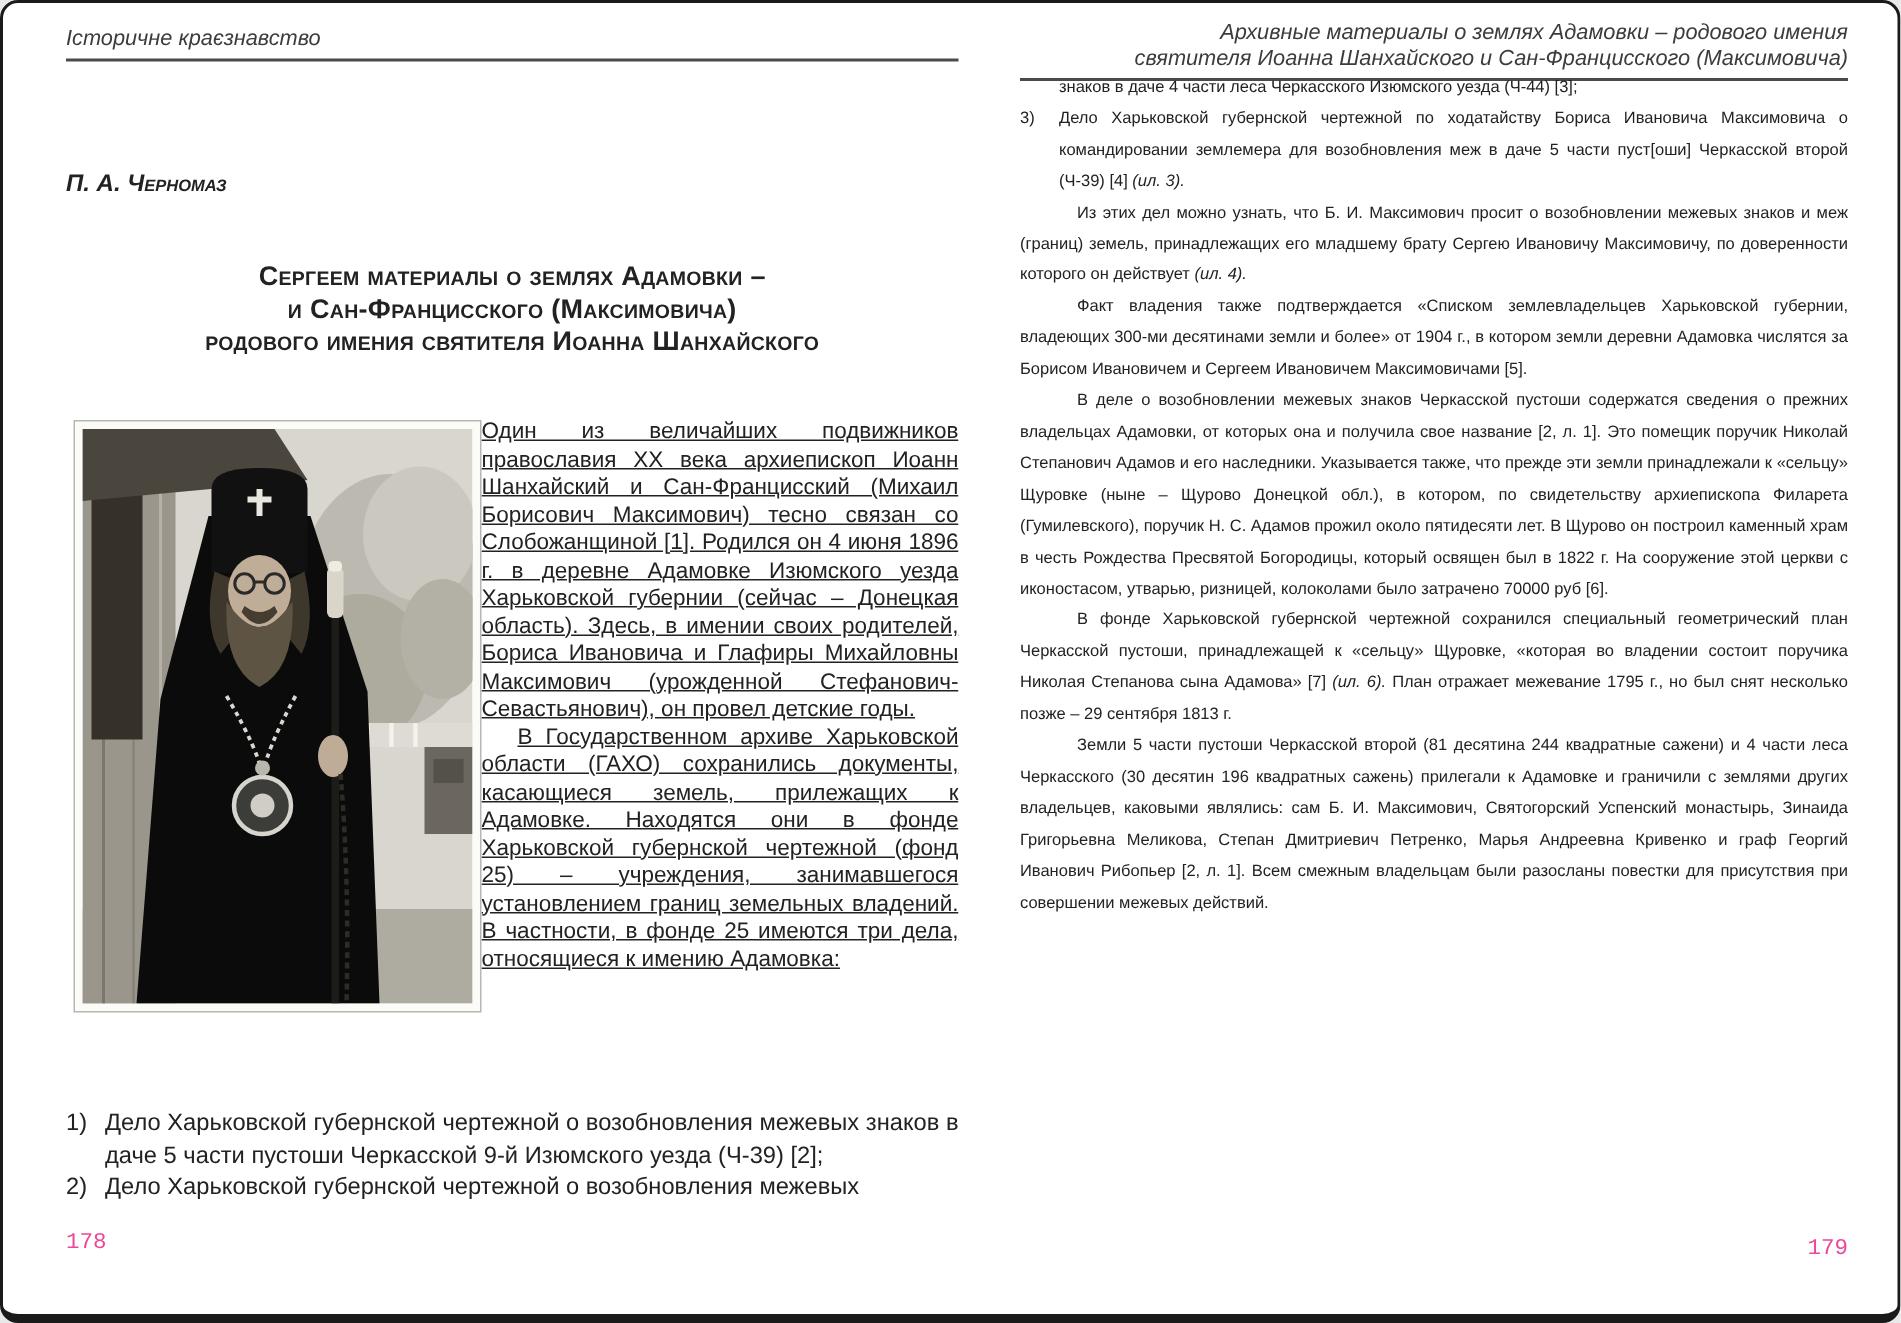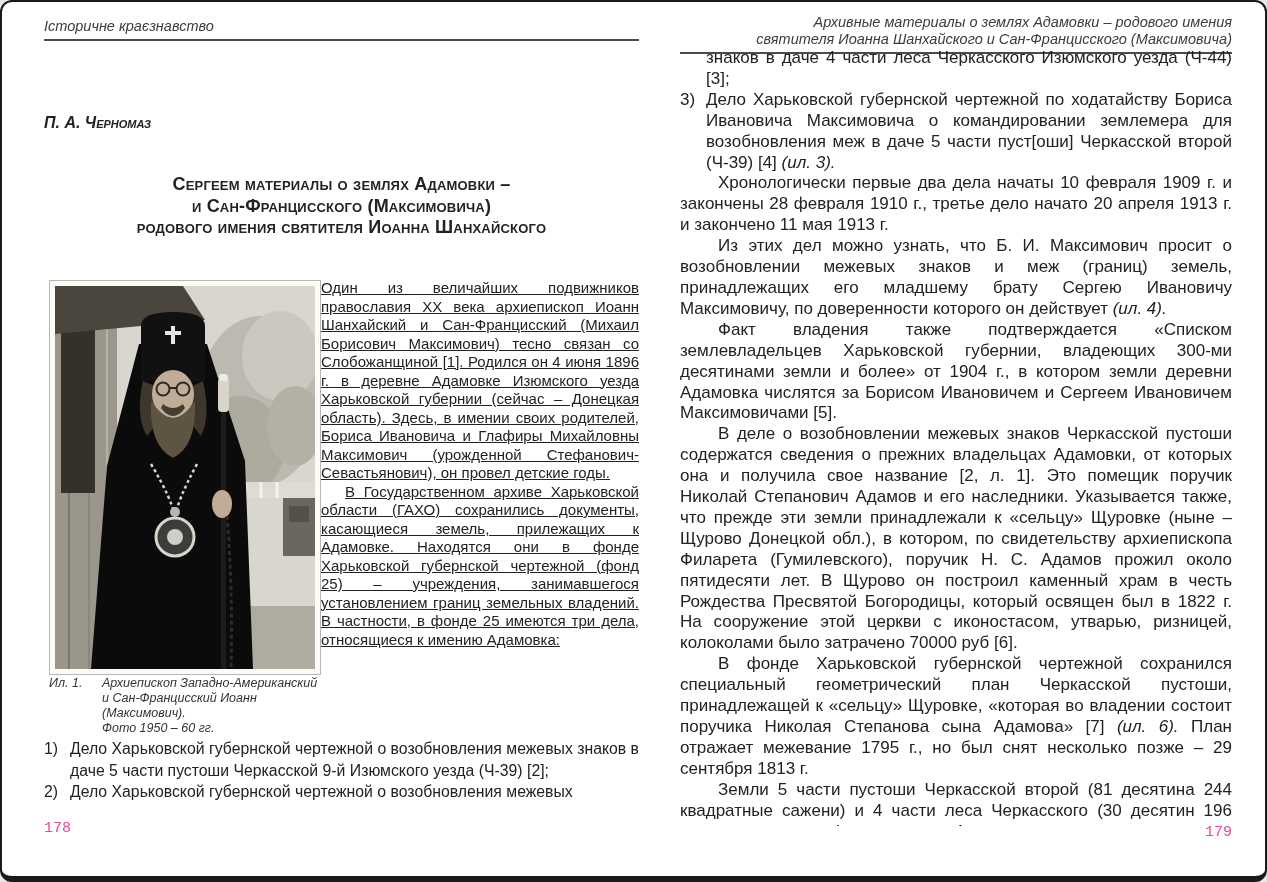--- a/index.html
+++ b/index.html
@@ -34,21 +34,21 @@
   .coltext{position:absolute;left:319px;top:277px;width:318px;height:460px;overflow:hidden;
     font-size:15px;line-height:18.5px;text-align:justify;hyphens:auto;-webkit-hyphens:auto;}
   .coltext p{margin:0;text-decoration:underline;}
   .coltext p.ind{text-indent:24px;}
   .case-list{position:absolute;left:42px;top:736px;width:595px;
     font-size:15.8px;line-height:21.5px;text-align:justify;}
   .hang{position:relative;padding-left:26px;}
   .hang .num{position:absolute;left:0;top:0;}
   
   .rp-body{position:absolute;left:678px;top:46px;width:552px;height:778px;overflow:hidden;
-    font-size:17px;line-height:20.9px;text-align:justify;hyphens:auto;-webkit-hyphens:auto;}
+    font-size:11px;line-height:20.9px;text-align:justify;hyphens:auto;-webkit-hyphens:auto;}
   .rp-body .cont{padding-left:26px;}
   .rp-body p.para{margin:0;text-indent:38px;}
   .it{font-style:italic;}
   
   .pagenum{position:absolute;font-size:15px;color:#ec4899;font-family:Liberation Mono, monospace;}
   .pn-left{left:42px;top:818px;}
   .pn-right{left:678px;top:822px;width:552px;text-align:right;}
 </style>
 </head>
 <body>
@@ -121,28 +121,20 @@
       <rect x="166" y="92" width="5" height="291" fill="#1d1c19"></rect>
       <rect x="163" y="92" width="11" height="34" rx="4" fill="#d9d5c8"></rect>
       <rect x="164" y="88" width="9" height="7" rx="3" fill="#efece2"></rect>
 
       <ellipse cx="167" cy="218" rx="10" ry="14" fill="#bfac96"></ellipse>
 
       <path d="M172 230 Q178 300 176 383" fill="none" stroke="#2e2c27" stroke-width="3" stroke-dasharray="4,3"></path>
     </svg>
   </figure>
 
-  <div class="caption">
-    <span class="cap-label">Ил. 1.</span>
-    <span class="cap-text">
-        <div>Архиепископ Западно-Американский</div>
-        <div>и Сан-Францисский Иоанн (Максимович).</div>
-        <div>Фото 1950 – 60 гг.</div>
-      </span>
-  </div>
 
   <div class="coltext">
       <p>Один из величайших подвижников православия XX века архиепископ Иоанн Шанхайский и Сан-Францисский (Михаил Борисович Максимович) тесно связан со Слобожанщиной [1]. Родился он 4 июня 1896 г. в деревне Адамовке Изюмского уезда Харьковской губернии (сейчас – Донецкая область). Здесь, в имении своих родителей, Бориса Ивановича и Глафиры Михайловны Максимович (урожденной Стефанович-Севастьянович), он провел детские годы.</p>
       <p class="ind">В Государственном архиве Харьковской области (ГАХО) сохранились документы, касающиеся земель, прилежащих к Адамовке. Находятся они в фонде Харьковской губернской чертежной (фонд 25) – учреждения, занимавшегося установлением границ земельных владений. В частности, в фонде 25 имеются три дела, относящиеся к имению Адамовка:</p>
     </div>
 
   <div class="case-list">
       <div class="hang"><span class="num">1)</span><span>Дело Харьковской губернской чертежной о возобновления межевых знаков в даче 5 части пустоши Черкасской 9-й Изюмского уезда (Ч-39) [2];</span></div>
       <div class="hang"><span class="num">2)</span><span>Дело Харьковской губернской чертежной о возобновления межевых</span></div>
     </div>
@@ -150,21 +142,20 @@
   <div class="pagenum pn-left">178</div>
 
   <div class="runhead runhead-right">
       <div>Архивные материалы о землях Адамовки – родового имения</div>
       <div>святителя Иоанна Шанхайского и Сан-Францисского (Максимовича)</div>
     </div>
 
   <div class="rp-body">
       <div class="cont"><span>знаков в даче 4 части леса Черкасского Изюмского уезда (Ч-44) [3];</span></div>
       <div class="hang"><span class="num">3)</span><span><span>Дело Харьковской губернской чертежной по ходатайству Бориса Ивановича Максимовича о командировании землемера для возобновления меж в даче 5 части пуст[оши] Черкасской второй (Ч-39) [4] </span><span class="it">(ил. 3).</span></span></div>
-      <p class="para"><span>Хронологически первые два дела начаты 10 февраля 1909 г. и закончены 28 февраля 1910 г., третье дело начато 20 апреля 1913 г. и закончено 11 мая 1913 г.</span></p>
       <p class="para"><span>Из этих дел можно узнать, что Б. И. Максимович просит о возобновлении межевых знаков и меж (границ) земель, принадлежащих его младшему брату Сергею Ивановичу Максимовичу, по доверенности которого он действует </span><span class="it">(ил. 4).</span></p>
       <p class="para"><span>Факт владения также подтверждается «Списком землевладельцев Харьковской губернии, владеющих 300-ми десятинами земли и более» от 1904 г., в котором земли деревни Адамовка числятся за Борисом Ивановичем и Сергеем Ивановичем Максимовичами [5].</span></p>
       <p class="para"><span>В деле о возобновлении межевых знаков Черкасской пустоши содержатся сведения о прежних владельцах Адамовки, от которых она и получила свое название [2, л. 1]. Это помещик поручик Николай Степанович Адамов и его наследники. Указывается также, что прежде эти земли принадлежали к «сельцу» Щуровке (ныне – Щурово Донецкой обл.), в котором, по свидетельству архиепископа Филарета (Гумилевского), поручик Н. С. Адамов прожил около пятидесяти лет. В Щурово он построил каменный храм в честь Рождества Пресвятой Богородицы, который освящен был в 1822 г. На сооружение этой церкви с иконостасом, утварью, ризницей, колоколами было затрачено 70000 руб [6].</span></p>
       <p class="para"><span>В фонде Харьковской губернской чертежной сохранился специальный геометрический план Черкасской пустоши, принадлежащей к «сельцу» Щуровке, «которая во владении состоит поручика Николая Степанова сына Адамова» [7] </span><span class="it">(ил. 6).</span><span> План отражает межевание 1795 г., но был снят несколько позже – 29 сентября 1813 г.</span></p>
       <p class="para"><span>Земли 5 части пустоши Черкасской второй (81 десятина 244 квадратные сажени) и 4 части леса Черкасского (30 десятин 196 квадратных сажень) прилегали к Адамовке и граничили с землями других владельцев, каковыми являлись: сам Б. И. Максимович, Святогорский Успенский монастырь, Зинаида Григорьевна Меликова, Степан Дмитриевич Петренко, Марья Андреевна Кривенко и граф Георгий Иванович Рибопьер [2, л. 1]. Всем смежным владельцам были разосланы повестки для присутствия при совершении межевых действий.</span></p>
     </div>
 
   <div class="pagenum pn-right">179</div>
 
 </div>

